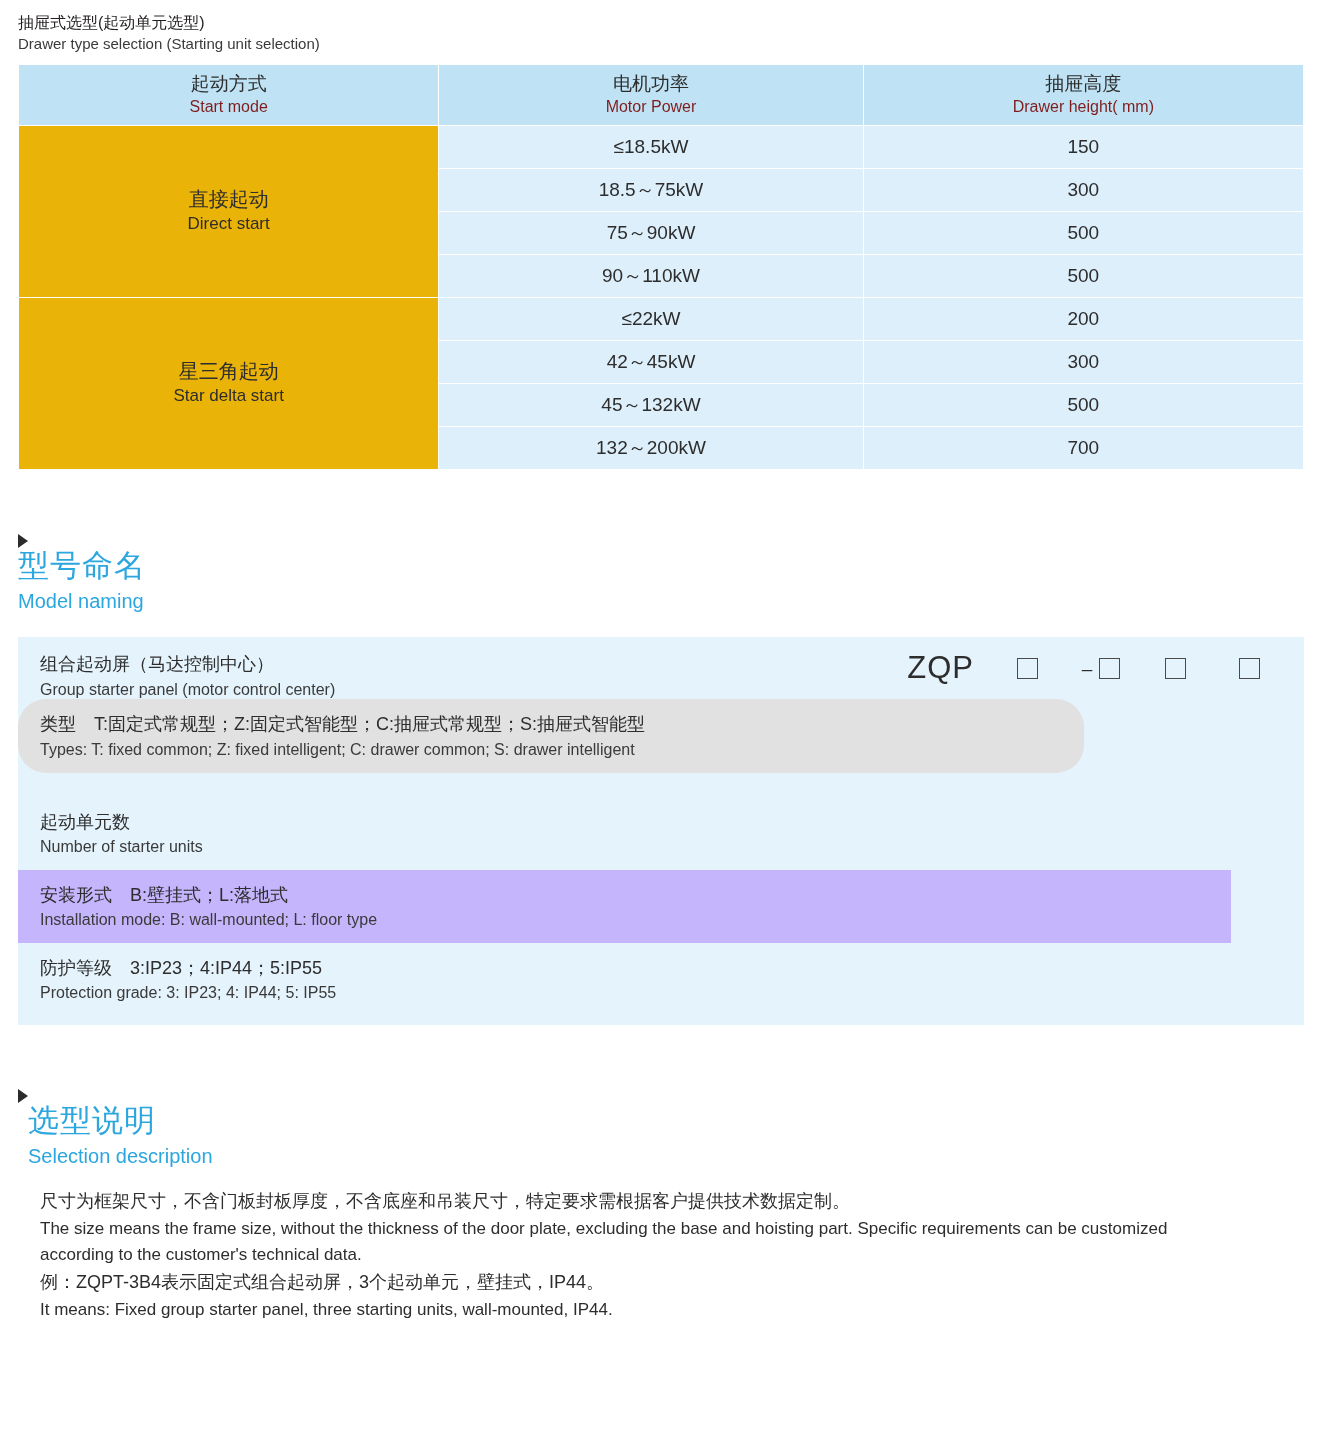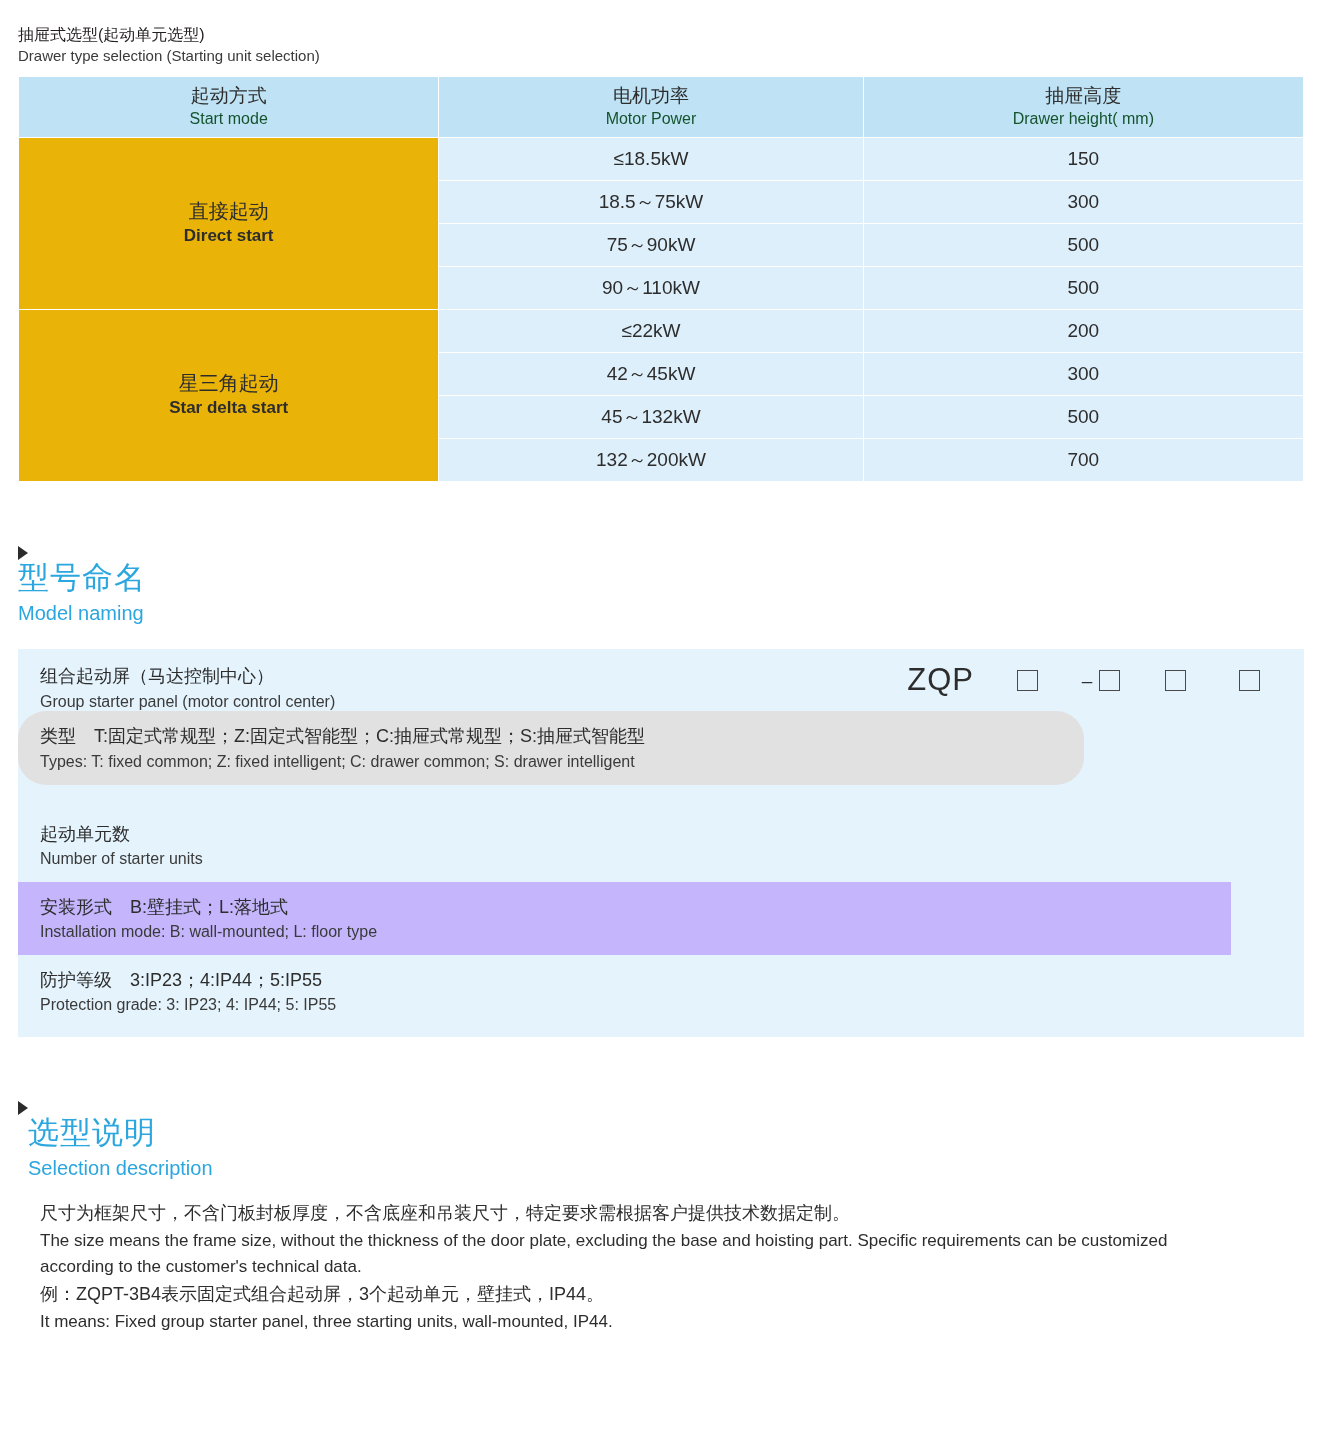--- a/index.html
+++ b/index.html
@@ -12,21 +12,21 @@
     background: #ffffff;
     font-family: "Liberation Sans", sans-serif;
     color: #231f20;
     -webkit-font-smoothing: antialiased;
   }
   .page {
     position: relative;
     width: 1202px;
     height: 1436px;
     box-sizing: border-box;
-    padding: 12px 18px;
+    padding: 0 18px;
   }
 
   
   .caption {
     padding-top: 12px;
     line-height: 1.35;
   }
   .caption .cn {
     font-size: 16px;
     color: #231f20;
@@ -52,36 +52,35 @@
   }
   table.spec thead th {
     background: #bfe3f5;
     height: 58px;
     font-size: 19px;
     line-height: 1.3;
   }
   table.spec thead th .en {
     font-size: 16px;
     display: block;
-    color: #14532d;
+    color: #7f1d1d;
   }
   table.spec tbody td {
     background: #ddeffb;
     height: 40px;
     font-size: 19px;
   }
   table.spec tbody td.mode {
     background: #eab308;
     font-size: 20px;
     line-height: 1.35;
   }
   table.spec tbody td.mode .en {
     display: block;
     font-size: 17px;
-    font-weight: bold;
   }
   .col1 { width: 420px; }
   .col2 { width: 424px; }
   .col3 { width: 440px; }
 
   
   .section-head {
     margin-top: 48px;
     display: flex;
     align-items: flex-start;

